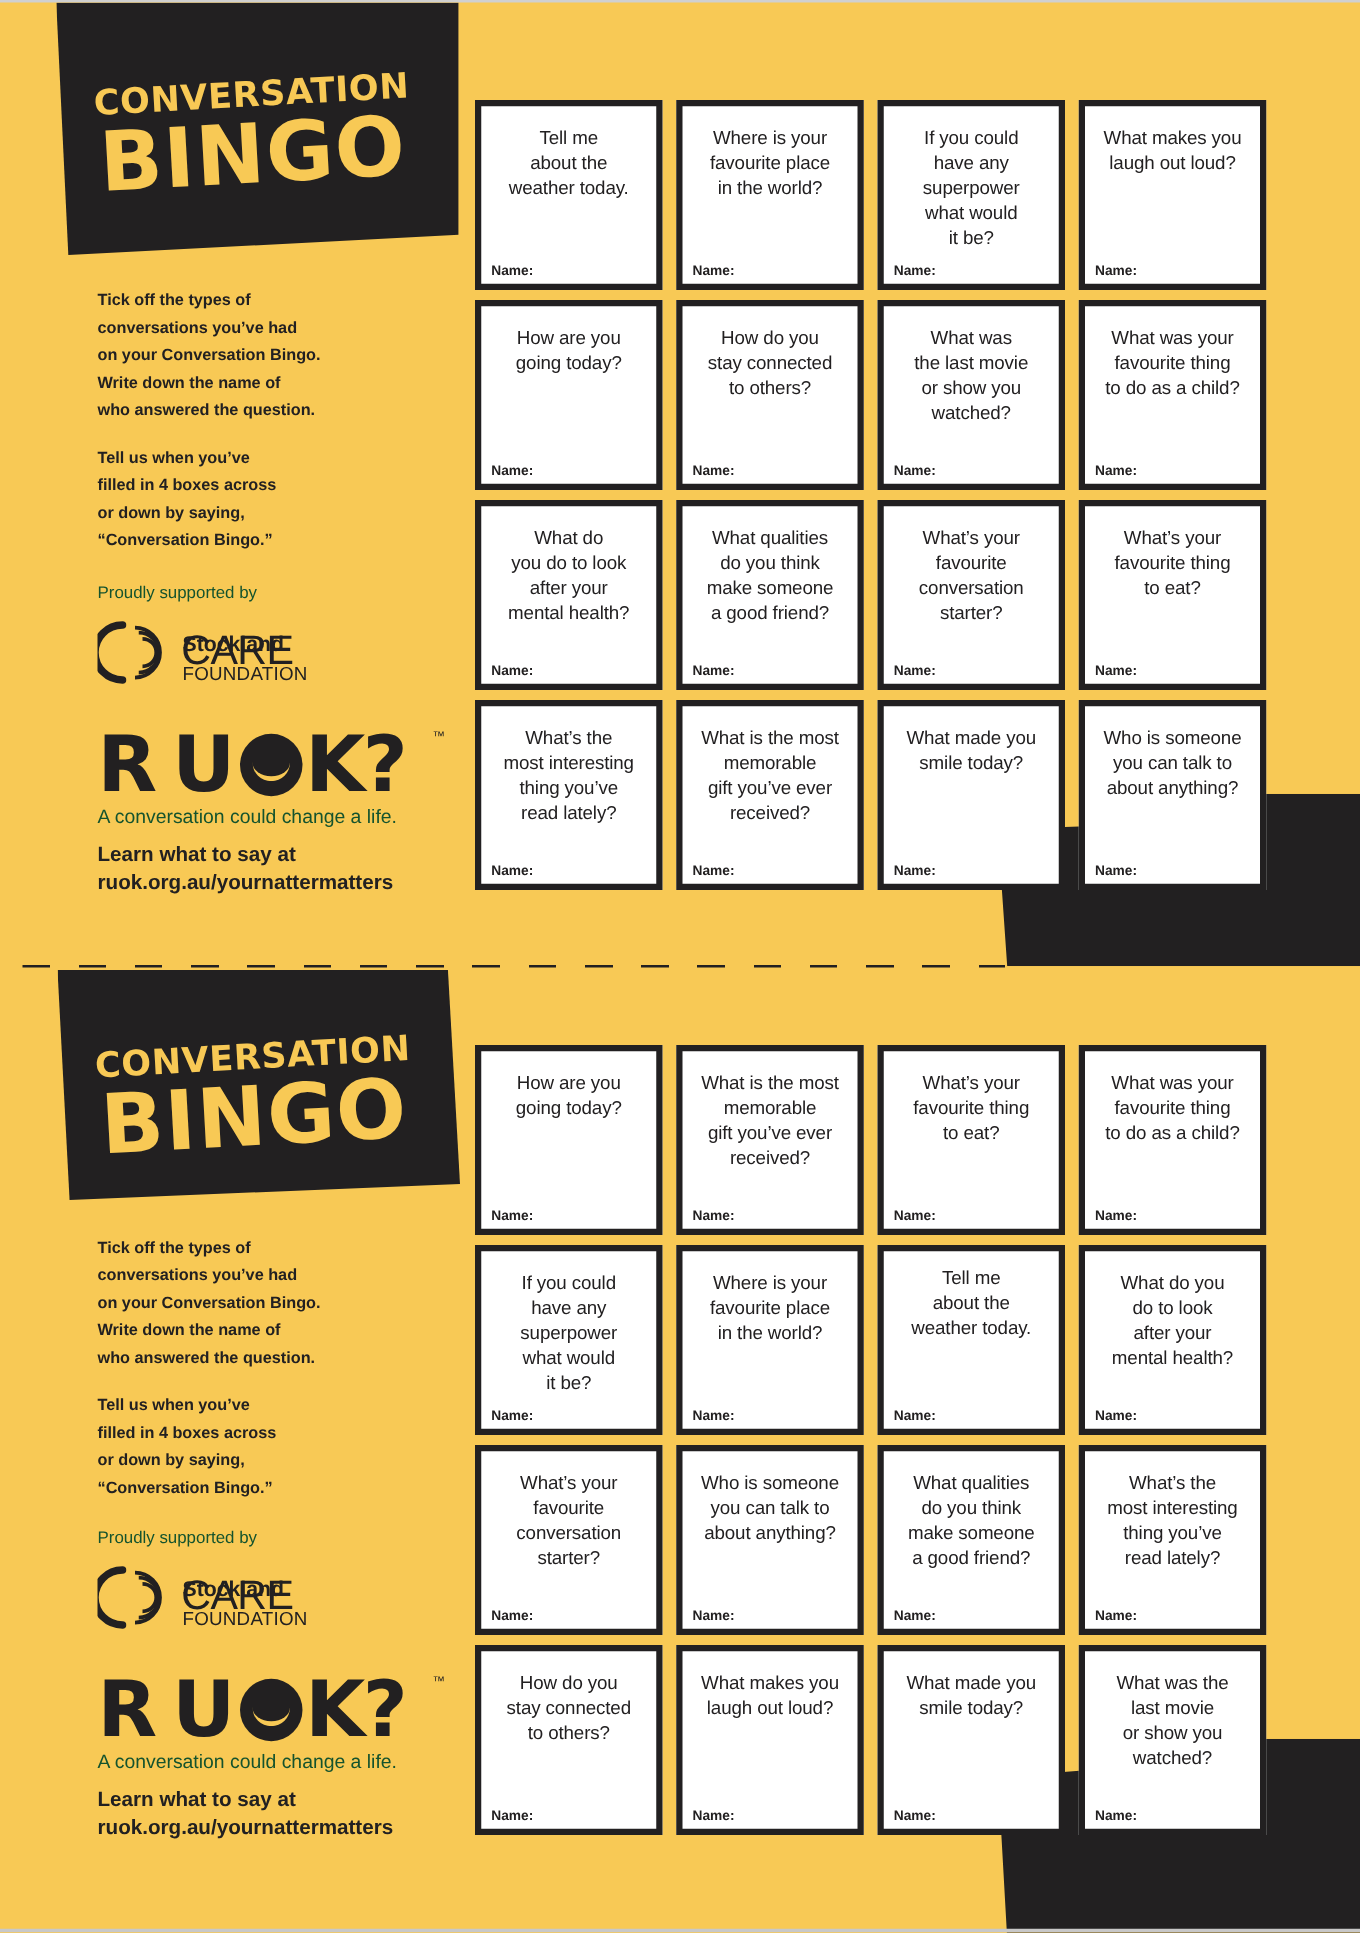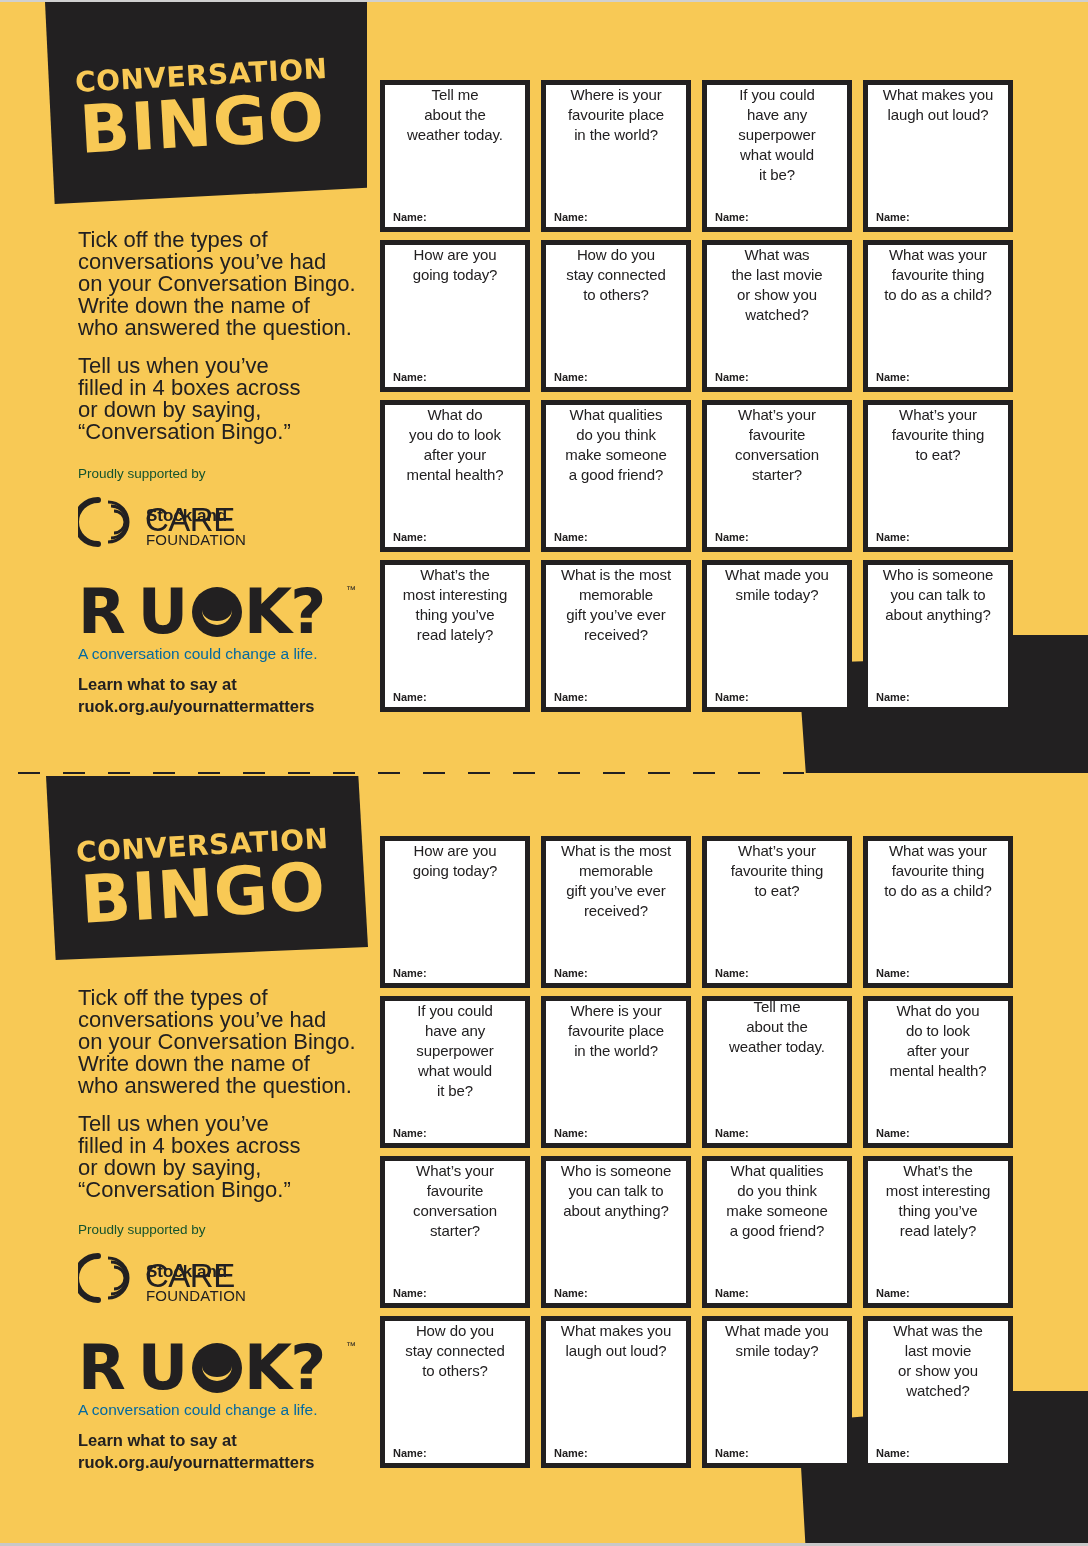--- a/index.html
+++ b/index.html
@@ -42,21 +42,21 @@
   }
   .sheet.top .title-inner { top: 66px; }
   .sheet.bottom .title-inner { top: 62px; }
   .title-small { font-size: 28px; letter-spacing: 0.5px; line-height: 30px; display: block; }
   .title-big { font-size: 66px; letter-spacing: 1px; line-height: 66px; display: block; margin-left: 2px; }
 
   
   .info {
     position: absolute; left: 78px; width: 280px;
     font-family: "Liberation Sans", sans-serif;
-    font-weight: normal; font-size: 22px; line-height: 22px;
+    font-weight: bold; font-size: 13px; line-height: 22px;
     color: #222021;
   }
   .sheet.top .info.p1 { top: 229px; }
   .sheet.top .info.p2 { top: 355px; }
   .sheet.bottom .info.p1 { top: 231px; }
   .sheet.bottom .info.p2 { top: 357px; }
 
   .supported {
     position: absolute; left: 78px;
     font-family: "Liberation Sans", sans-serif;
@@ -102,21 +102,21 @@
   }
   .ruok-text .face::after {
     content: ""; position: absolute; left: 10px; top: 12px; width: 30px; height: 22px;
     border-bottom: 4px solid #f8c955; border-radius: 0 0 20px 20px;
   }
   .ruok .tm {
     position: absolute; left: 268px; top: 2px; font-size: 10px; font-family: "Liberation Sans", sans-serif;
   }
   .tagline {
     position: absolute; left: 78px;
-    font-family: "Liberation Sans", sans-serif; font-size: 15.5px; color: #0369a1;
+    font-family: "Liberation Sans", sans-serif; font-size: 15.5px; color: #14532d;
   }
   .sheet.top .tagline { top: 645px; }
   .sheet.bottom .tagline { top: 645px; }
   .learn {
     position: absolute; left: 78px;
     font-family: "Liberation Sans", sans-serif; font-weight: bold; font-size: 16.5px; line-height: 22px;
     color: #222021;
   }
   .sheet.top .learn { top: 673px; }
   .sheet.bottom .learn { top: 673px; }
@@ -141,21 +141,21 @@
     grid-template-columns: repeat(4, 150px);
     grid-auto-rows: 152px;
     column-gap: 11px; row-gap: 8px;
   }
   .sheet.top .grid { top: 80px; }
   .sheet.bottom .grid { top: 80px; }
   .card {
     background: #fff;
     border: 5px solid #222021;
     position: relative;
-    padding: 0 6px 0 6px;
+    padding: 16px 6px 0 6px;
     text-align: center;
     cursor: text;
   }
   .card .q {
     font-family: "Liberation Sans", sans-serif;
     font-size: 15px; line-height: 20px; font-weight: normal;
     color: #222021;
     white-space: pre-line;
     letter-spacing: -0.1px;
   }

